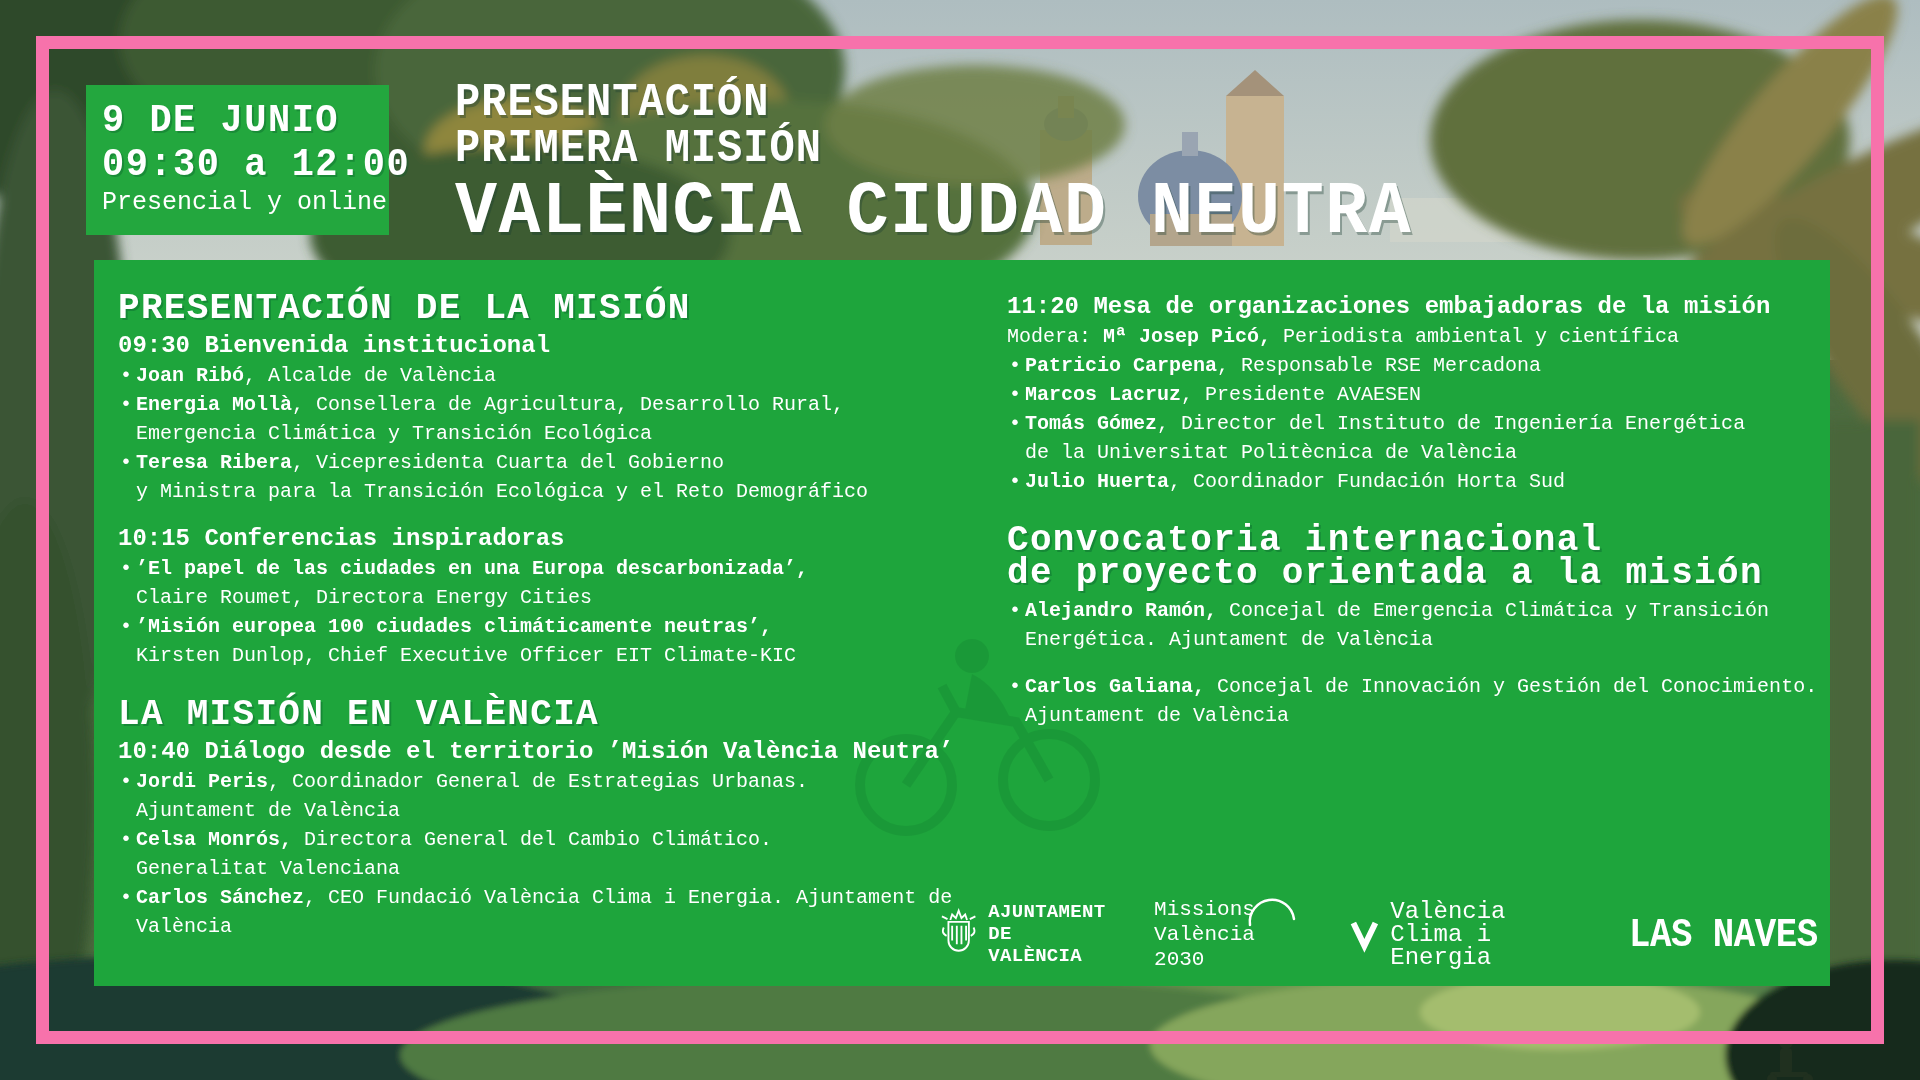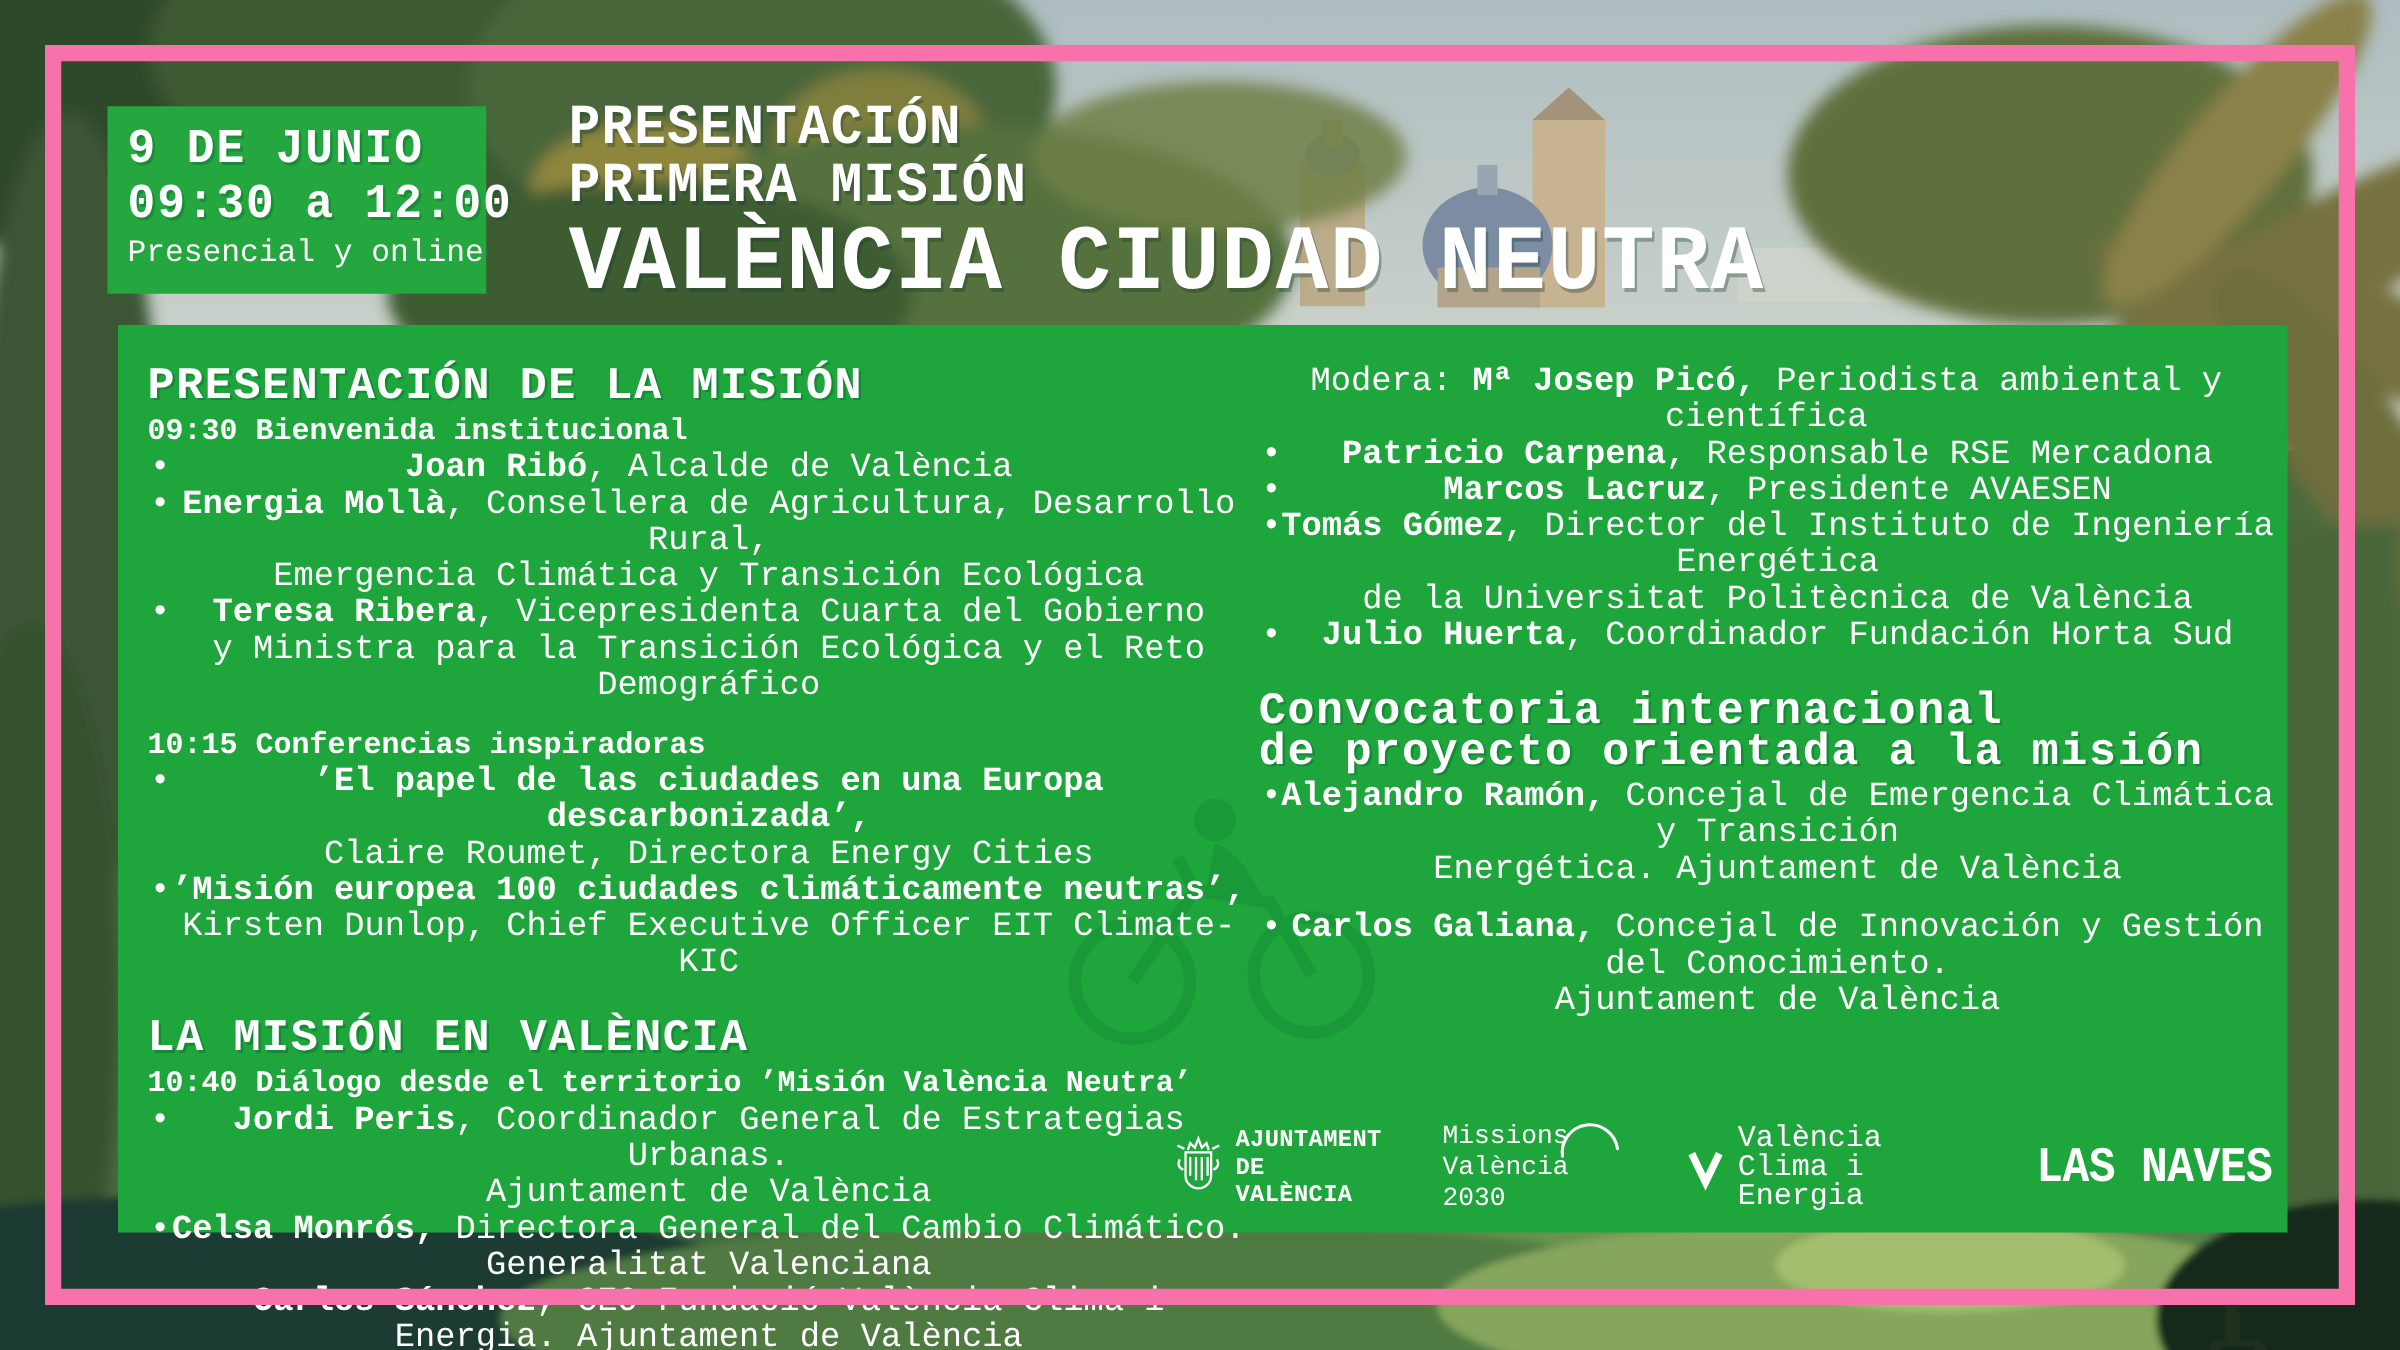--- a/index.html
+++ b/index.html
@@ -45,21 +45,21 @@
   .cyclist{position:absolute;left:750px;top:330px;opacity:.13;z-index:0;}
   .col{position:absolute;top:32px;z-index:1;color:var(--txt);}
   #col-left{left:24px;width:880px;}
   #col-right{left:913px;width:812px;}
   .heading{
     font-size:36px;font-weight:bold;letter-spacing:1.3px;line-height:33px;
     margin:10px 0 6px;text-shadow:2px 2px 0 rgba(8,92,44,.38);
   }
   .col .heading:first-child{margin-top:0;}
   .subheading{font-size:24px;font-weight:bold;line-height:30px;}
-  .plain,.bullet{font-size:27px;line-height:29px;text-align:center;}
+  .plain,.bullet{font-size:20px;line-height:29px;}
   .bullet{padding-left:18px;position:relative;}
   .marker{position:absolute;left:2px;}
   .spacer{height:18px;}
   b{font-weight:bold;}
   
   .footer{
     position:absolute;left:847px;bottom:22px;height:60px;z-index:1;
     display:flex;align-items:center;
   }
   .logo{display:flex;align-items:center;}
@@ -193,20 +193,21 @@
         <div class="bullet"><span class="marker">•</span><b>’El papel de las ciudades en una Europa descarbonizada’,</b><span><br>Claire Roumet, Directora Energy Cities</span></div>
         <div class="bullet"><span class="marker">•</span><b>’Misión europea 100 ciudades climáticamente neutras’,</b><span><br>Kirsten Dunlop, Chief Executive Officer EIT Climate-KIC</span></div>
         <div class="spacer"></div>
         <div class="heading"><b>LA MISIÓN EN VALÈNCIA</b></div>
         <div class="subheading"><b>10:40 Diálogo desde el territorio ’Misión València Neutra’</b></div>
         <div class="bullet"><span class="marker">•</span><b>Jordi Peris</b><span>, Coordinador General de Estrategias Urbanas.<br>Ajuntament de València</span></div>
         <div class="bullet"><span class="marker">•</span><b>Celsa Monrós,</b><span> Directora General del Cambio Climático.<br>Generalitat Valenciana</span></div>
         <div class="bullet"><span class="marker">•</span><b>Carlos Sánchez</b><span>, CEO Fundació València Clima i Energia. Ajuntament de València</span></div>
       </div>
     <div class="col" id="col-right">
+        <div class="subheading"><b>11:20 Mesa de organizaciones embajadoras de la misión</b></div>
         <div class="plain"><span>Modera: </span><b>Mª Josep Picó,</b><span> Periodista ambiental y científica</span></div>
         <div class="bullet"><span class="marker">•</span><b>Patricio Carpena</b><span>, Responsable RSE Mercadona</span></div>
         <div class="bullet"><span class="marker">•</span><b>Marcos Lacruz</b><span>, Presidente AVAESEN</span></div>
         <div class="bullet"><span class="marker">•</span><b>Tomás Gómez</b><span>, Director del Instituto de Ingeniería Energética<br>de la Universitat Politècnica de València</span></div>
         <div class="bullet"><span class="marker">•</span><b>Julio Huerta</b><span>, Coordinador Fundación Horta Sud</span></div>
         <div class="spacer"></div>
         <div class="heading"><b>Convocatoria internacional<br>de proyecto orientada a la misión</b></div>
         <div class="bullet"><span class="marker">•</span><b>Alejandro Ramón,</b><span> Concejal de Emergencia Climática y Transición<br>Energética. Ajuntament de València</span></div>
         <div class="spacer"></div>
         <div class="bullet"><span class="marker">•</span><b>Carlos Galiana,</b><span> Concejal de Innovación y Gestión del Conocimiento.<br>Ajuntament de València</span></div>

